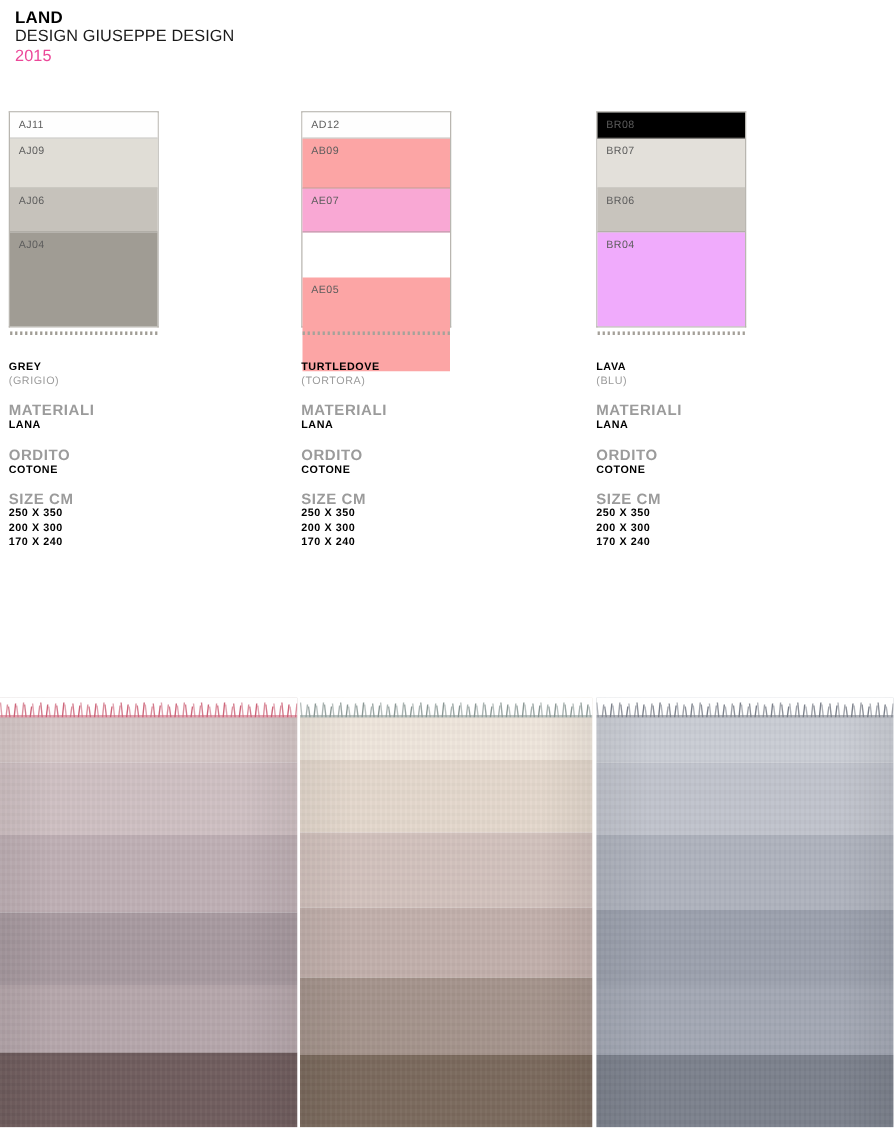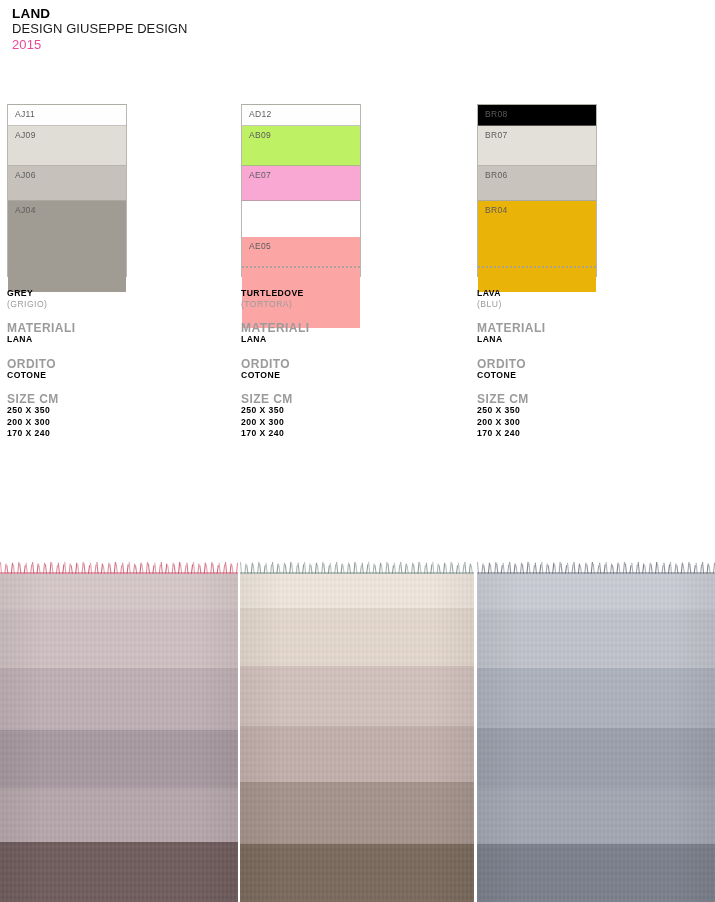--- a/index.html
+++ b/index.html
@@ -81,21 +81,21 @@
     position: absolute;
     left: 0;
     bottom: -8px;
     width: 120px;
     height: 8px;
     overflow: hidden;
   }
   .swatch {
     position: absolute;
     left: 0;
-    top: 24px;
+    top: 9px;
     width: 120px;
     height: 173px;
     border: 1px solid #b9b6b0;
     border-top: 1px solid #b0ada7;
     text-decoration: underline;
   }
   .band {
     position: relative;
     width: 100%;
     border-bottom: 1px solid rgba(150,146,140,0.55);
@@ -107,21 +107,21 @@
     top: 4px;
     font-size: 8.5px;
     letter-spacing: 0.35px;
     color: #5c5c5c;
     font-family: "Liberation Sans", sans-serif;
     white-space: nowrap;
   }
   .band-0 { height: 21px; }
   .band-1 { height: 40px; }
   .band-2 { height: 35px; }
-  .band-3 { height: 91px; }
+  .band-3 { height: 75px; }
 
   
   .spec {
     position: absolute;
     top: 208px;
     left: 0;
     width: 210px;
   }
   .spec .name {
     font-size: 8.6px;
@@ -290,21 +290,21 @@
     </div>
   </div>
 
   <div class="col col-1">
     <div class="swatch-wrap">
       <div class="fringe-top"></div>
       <div class="swatch">
         <div class="band band-0" style="background: rgb(254, 254, 254);">
           <span class="code">AD12</span>
         </div>
-        <div class="band band-1" style="background: #bef264;">
+        <div class="band band-1" style="background: #fca5a5;">
           <span class="code">AB09</span>
         </div>
         <div class="band band-2" style="background: #f9a8d4;">
           <span class="code">AE07</span>
         </div>
         <div class="band band-3" style="background: #fca5a5; margin-top: 36px;">
           <span class="code">AE05</span>
         </div>
       </div>
       <div class="fringe-bottom"><svg width="120" height="8" viewBox="0 0 120 8" preserveAspectRatio="none">
@@ -367,21 +367,21 @@
       <div class="swatch">
         <div class="band band-0" style="background: #000000; text-align: center;">
           <span class="code">BR08</span>
         </div>
         <div class="band band-1" style="background: rgb(227, 224, 218);">
           <span class="code">BR07</span>
         </div>
         <div class="band band-2" style="background: rgb(200, 196, 189); padding-left: 8px;">
           <span class="code">BR06</span>
         </div>
-        <div class="band band-3" style="background: #eab308;">
+        <div class="band band-3" style="background: #f0abfc;">
           <span class="code">BR04</span>
         </div>
       </div>
       <div class="fringe-bottom"><svg width="120" height="8" viewBox="0 0 120 8" preserveAspectRatio="none">
             <rect x="1.1" y="0" width="1.8" height="5" fill="#a4a099"></rect>
             <rect x="5.1" y="0" width="1.8" height="6" fill="#a4a099"></rect>
             <rect x="9.1" y="0" width="1.8" height="7" fill="#a4a099"></rect>
             <rect x="13.1" y="0" width="1.8" height="5" fill="#a4a099"></rect>
             <rect x="17.1" y="0" width="1.8" height="6" fill="#a4a099"></rect>
             <rect x="21.1" y="0" width="1.8" height="7" fill="#a4a099"></rect>

